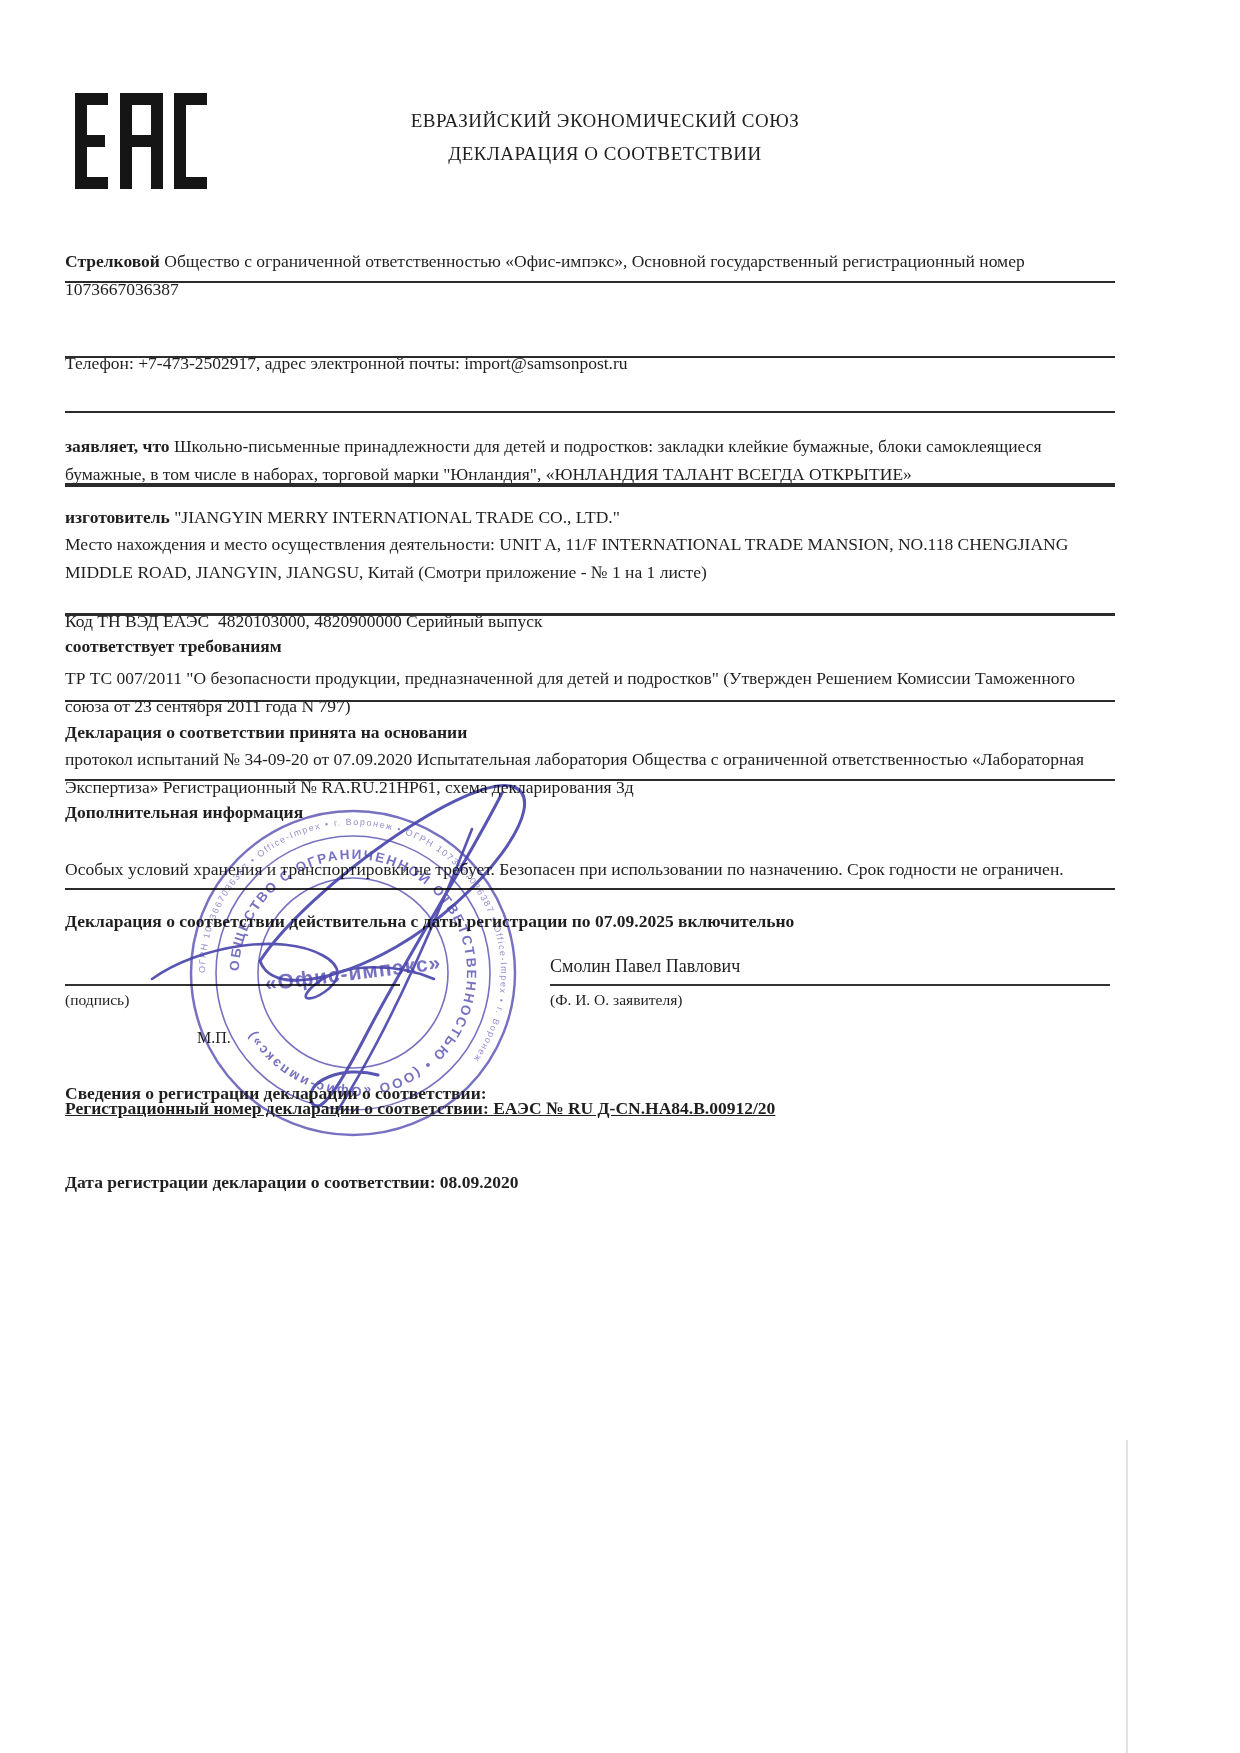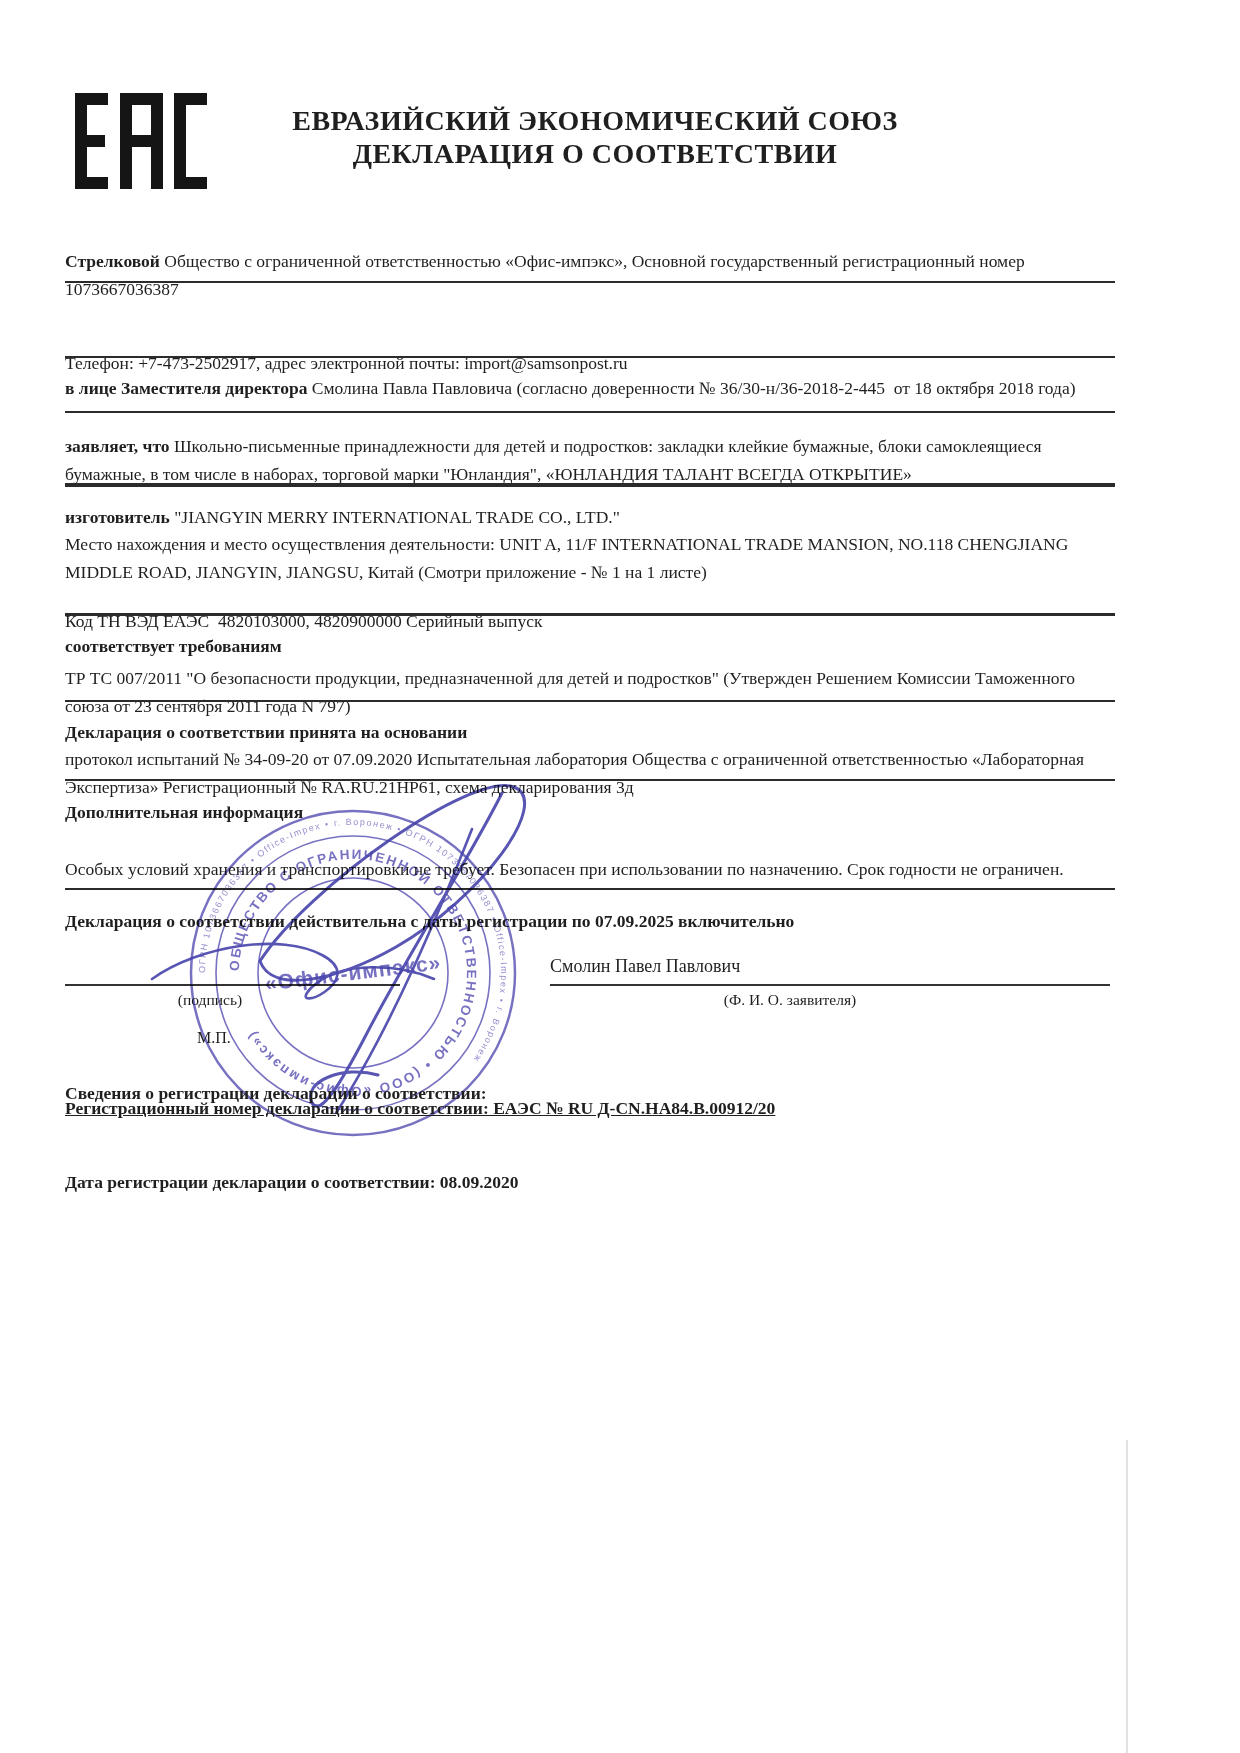--- a/index.html
+++ b/index.html
@@ -15,23 +15,23 @@
     background:#ffffff;
     margin:0 auto;
     overflow:hidden;
     font-family:"Liberation Serif","DejaVu Serif",serif;
     color:var(--ink);
   }
   .abs{position:absolute;}
   
   .logo-box{left:75px;top:93px;width:132px;height:96px;}
   .title{
-    left:55px;top:104px;width:1080px;
-    text-align:center;font-weight:bold;
-    font-size:28px;line-height:33px;letter-spacing:.5px;
+    left:65px;top:104px;width:1080px;
+    text-align:center;font-weight:normal;
+    font-size:19px;line-height:33px;letter-spacing:.5px;
   }
   
   .para{
     left:65px;width:1050px;
     font-size:17.5px;line-height:28px;
     text-align:left;
   }
   .para b{font-weight:bold;}
   .rule{
     left:65px;width:1050px;height:0;
@@ -41,21 +41,21 @@
   .rule.mid{border-top-width:3px;}
   
   .sig-name{
     left:550px;top:952px;width:480px;text-align:left;
     font-size:18px;line-height:28px;
   }
   .sig-line{height:0;border-top:2px solid #333;}
   .sig-line.left{left:65px;top:984px;width:335px;}
   .sig-line.right{left:550px;top:984px;width:560px;}
   .sig-caption{
-    font-size:15.5px;line-height:24px;text-align:center;
+    font-size:15.5px;line-height:24px;
   }
   .cap-sign{left:65px;top:988px;width:290px;}
   .cap-fio{left:550px;top:988px;width:480px;}
   .mp{left:197px;top:1026px;font-size:16px;line-height:24px;}
   
   .footer-line{left:65px;width:1060px;font-size:17.5px;line-height:28px;font-weight:bold;}
   .f1{top:1079px;}
   .f2{top:1094px;text-decoration:underline;}
   .f3{top:1168px;}
   
@@ -96,21 +96,20 @@
     <div>ЕВРАЗИЙСКИЙ ЭКОНОМИЧЕСКИЙ СОЮЗ</div>
     <div>ДЕКЛАРАЦИЯ О СООТВЕТСТВИИ</div>
   </div>
 
   <p class="abs para" style="top:229px"><b>Стрелковой</b> <span>Общество с ограниченной ответственностью «Офис-импэкс», Основной государственный регистрационный номер 1073667036387</span></p>
   <div class="abs rule" style="top:281px"></div>
 
   <p class="abs para" style="top:331px"><span>Телефон: +7-473-2502917, адрес электронной почты: import@samsonpost.ru</span></p>
   <div class="abs rule" style="top:356px"></div>
 
-  <p class="abs para" style="top:356px"><b>в лице Заместителя директора</b> <span>Смолина Павла Павловича (согласно доверенности № 36/30-н/36-2018-2-445&nbsp; от 18 октября 2018 года)</span></p>
   <div class="abs rule" style="top:411px"></div>
 
   <p class="abs para" style="top:414px"><b>заявляет, что</b> <span>Школьно-письменные принадлежности для детей и подростков: закладки клейкие бумажные, блоки самоклеящиеся бумажные, в том числе в наборах, торговой марки "Юнландия", «ЮНЛАНДИЯ ТАЛАНТ ВСЕГДА ОТКРЫТИЕ»</span></p>
   <div class="abs rule thick" style="top:483px"></div>
 
   <p class="abs para" style="top:485px"><b>изготовитель</b> <span>"JIANGYIN MERRY INTERNATIONAL TRADE CO., LTD."</span></p>
   <p class="abs para" style="top:512px"><span>Место нахождения и место осуществления деятельности: UNIT A, 11/F INTERNATIONAL TRADE MANSION, NO.118 CHENGJIANG MIDDLE ROAD, JIANGYIN, JIANGSU, Китай (Смотри приложение - № 1 на 1 листе)</span></p>
 
   <p class="abs para" style="top:589px"><span>Код ТН ВЭД ЕАЭС&nbsp; 4820103000, 4820900000 Серийный выпуск</span></p>
   <div class="abs rule mid" style="top:613px"></div>

